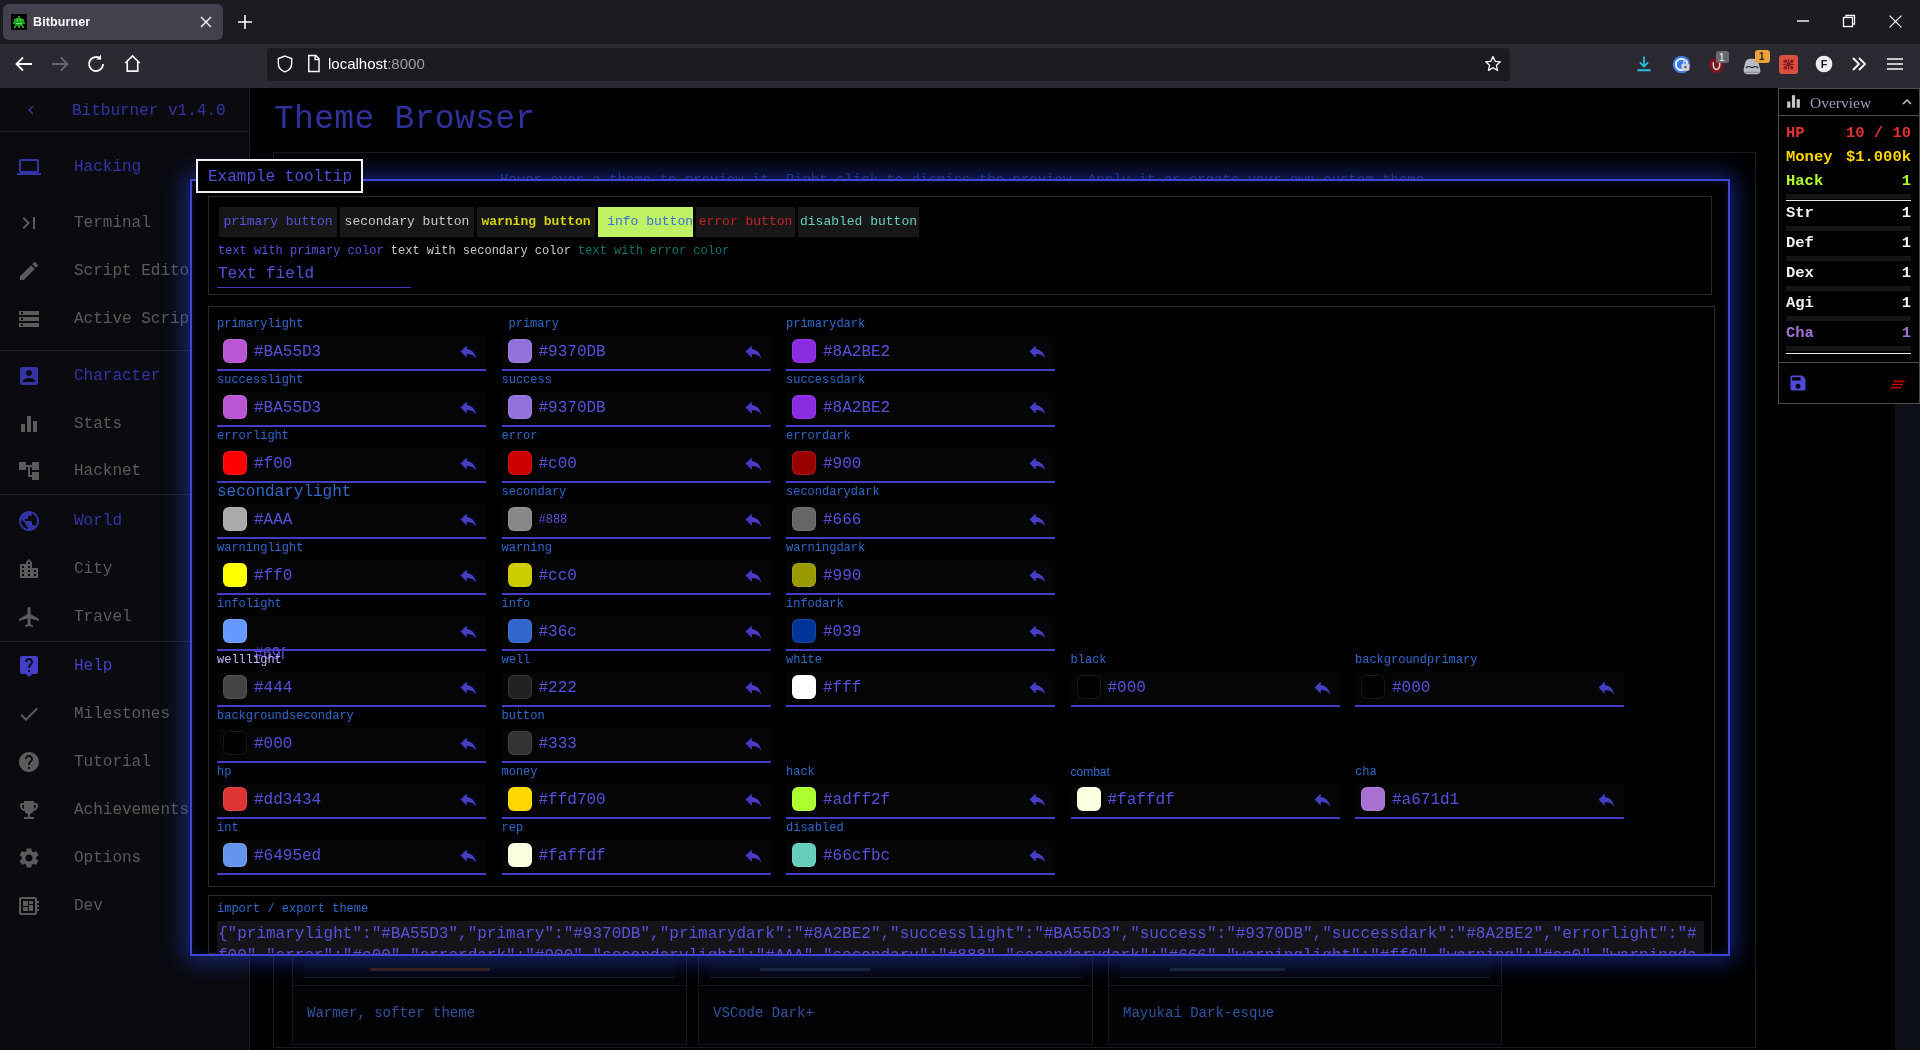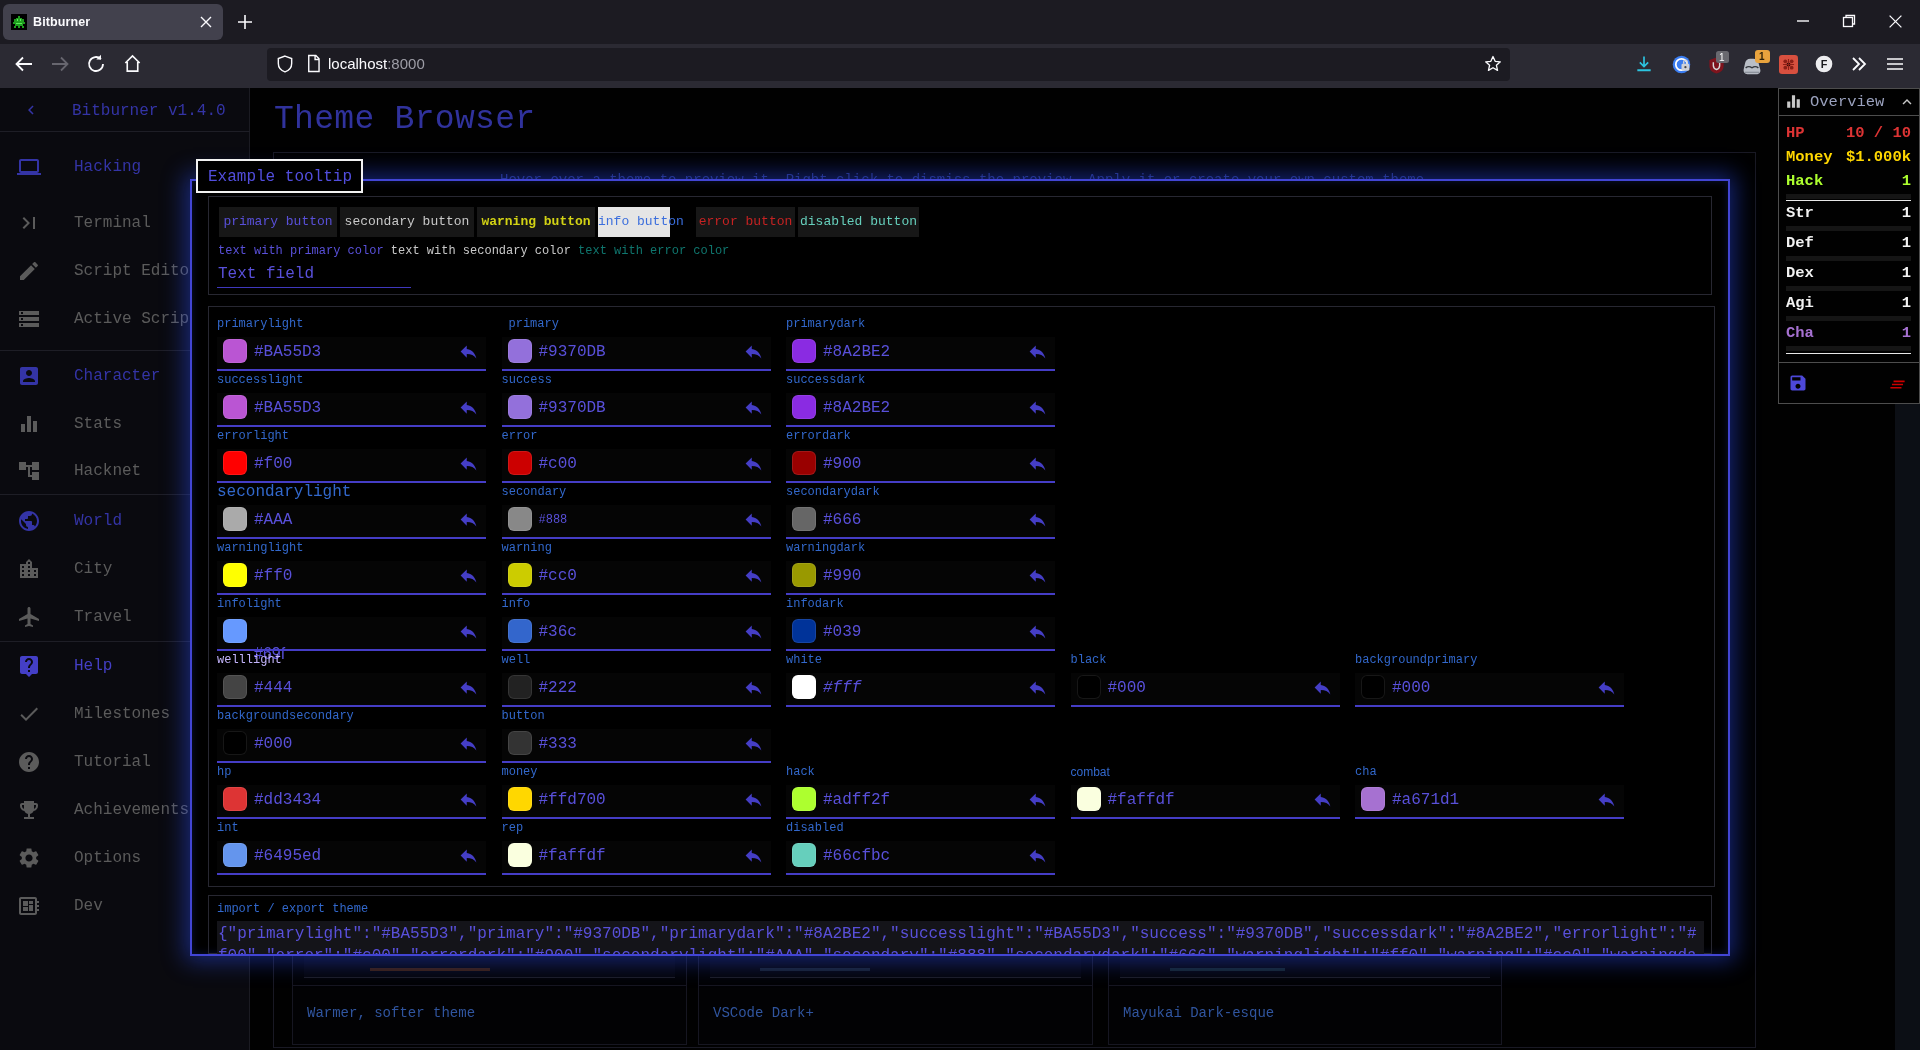--- a/index.html
+++ b/index.html
@@ -198,21 +198,21 @@
 <div style="position:absolute;left:1120px;top:810px;width:370px;height:168px;background:#05050a;border-bottom:1px solid #1c1c26"></div>
 <div style="position:absolute;left:1108px;top:985px;width:394px;height:1px;background:#161621"></div>
 <div style="position:absolute;left:1123px;top:1005px;font-family:'Liberation Mono',monospace;font-size:14px;line-height:16px;color:#30559f;white-space:pre;">Mayukai Dark-esque</div>
 <div style="position:absolute;left:370px;top:968px;width:120px;height:3px;background:#3a1d0b"></div>
 <div style="position:absolute;left:760px;top:968px;width:110px;height:3px;background:#17202c"></div>
 <div style="position:absolute;left:1170px;top:968px;width:115px;height:3px;background:#14242a"></div>
 <div style="position:absolute;left:1778px;top:88px;width:142px;height:316px;background:#010101;border:1px solid #4d4d4d"></div>
 <svg style="position:absolute;left:1784px;top:92px" width="19" height="19" viewBox="0 0 24 24">
     <path d="M10 20h4V4h-4v16zm-6 0h4v-8H4v8zM16 9v11h4V9h-4z" fill="#c8c8c8"></path>
   </svg>
-<div style="position:absolute;left:1810px;top:94px;font-family:Liberation Mono, monospace;font-size:15.5px;line-height:17.5px;color:#9aa1bd;white-space:pre;">Overview</div>
+<div style="position:absolute;left:1810px;top:94px;font-family:Liberation Serif, serif;font-size:15.5px;line-height:17.5px;color:#9aa1bd;white-space:pre;">Overview</div>
 <svg style="position:absolute;left:1898px;top:93px" width="18" height="18" viewBox="0 0 24 24">
     <path d="M12 8l-6 6 1.41 1.41L12 10.83l4.59 4.58L18 14z" fill="#c8c8c8"></path>
   </svg>
 <div style="position:absolute;left:1778px;top:115px;width:142px;height:1px;background:#4d4d4d"></div>
 <div style="position:absolute;left:1786px;top:125px;font-family:'Liberation Mono',monospace;font-size:15.5px;line-height:17.5px;color:#dd3434;white-space:pre;font-weight:700">HP</div>
 <div style="position:absolute;left:1786px;top:125px;width:125px;text-align:right;font-family:'Liberation Mono',monospace;font-size:15.5px;line-height:17.5px;font-weight:700;color:#dd3434;white-space:pre">10 / 10</div>
 <div style="position:absolute;left:1786px;top:149px;font-family:'Liberation Mono',monospace;font-size:15.5px;line-height:17.5px;color:#ffd700;white-space:pre;font-weight:700">Money</div>
 <div style="position:absolute;left:1786px;top:149px;width:125px;text-align:right;font-family:'Liberation Mono',monospace;font-size:15.5px;line-height:17.5px;font-weight:700;color:#ffd700;white-space:pre">$1.000k</div>
 <div style="position:absolute;left:1786px;top:173px;font-family:'Liberation Mono',monospace;font-size:15.5px;line-height:17.5px;color:#adff2f;white-space:pre;font-weight:700">Hack</div>
 <div style="position:absolute;left:1786px;top:173px;width:125px;text-align:right;font-family:'Liberation Mono',monospace;font-size:15.5px;line-height:17.5px;font-weight:700;color:#adff2f;white-space:pre">1</div>
@@ -239,21 +239,21 @@
     <path d="M17 3H5c-1.11 0-2 .9-2 2v14c0 1.1.89 2 2 2h14c1.1 0 2-.9 2-2V7l-4-4zm-5 16c-1.66 0-3-1.34-3-3s1.34-3 3-3 3 1.34 3 3-1.34 3-3 3zm3-10H5V5h10v4z" fill="#4d48d8"></path>
   </svg>
 <svg style="position:absolute;left:1888px;top:375px" width="19" height="19" viewBox="0 0 24 24">
     <path d="M5 13h14v-2H5v2zm-2 4h14v-2H3v2zM7 7v2h14V7H7z" fill="#cc0000"></path>
   </svg>
 <div style="position:absolute;left:190px;top:179px;width:1540px;height:777px;background:#000;border:2px solid #4245d4;box-shadow:0 0 22px 5px rgba(42,75,240,.48), inset 0 0 9px rgba(45,80,255,.22)"></div>
 <div style="position:absolute;left:208px;top:196px;width:1504px;height:99px;border:1px solid #272731"></div>
 <div style="position:absolute;left:219px;top:207px;width:118px;height:30px;background:#171717;font-family:'Liberation Mono',monospace;font-size:13px;line-height:30px;text-align:center;color:#5950da;font-weight:400;white-space:pre">primary button</div>
 <div style="position:absolute;left:340px;top:207px;width:134px;height:30px;background:#171717;font-family:'Liberation Mono',monospace;font-size:13px;line-height:30px;text-align:center;color:#c9c9c9;font-weight:400;white-space:pre">secondary button</div>
 <div style="position:absolute;left:477px;top:207px;width:118px;height:30px;background:#171717;font-family:'Liberation Mono',monospace;font-size:13px;line-height:30px;text-align:center;color:#d3d314;font-weight:700;white-space:pre">warning button</div>
-<div style="position:absolute;left:598px;top:207px;width:72px;height:30px;background:#e5e5e5;font-family:'Liberation Mono',monospace;font-size:13px;line-height:30px;text-align:right;color:#3b6edd;font-weight:400;white-space:pre">info button</div>
+<div style="position:absolute;left:598px;top:207px;width:95px;height:30px;background:#bef264;font-family:'Liberation Mono',monospace;font-size:13px;line-height:30px;text-align:right;color:#3b6edd;font-weight:400;white-space:pre">info button</div>
 <div style="position:absolute;left:696px;top:207px;width:99px;height:30px;background:#171717;font-family:'Liberation Mono',monospace;font-size:13px;line-height:30px;text-align:center;color:#c62222;font-weight:400;white-space:pre">error button</div>
 <div style="position:absolute;left:798px;top:207px;width:121px;height:30px;background:#171717;font-family:'Liberation Mono',monospace;font-size:13px;line-height:30px;text-align:center;color:#66cfbc;font-weight:400;white-space:pre">disabled button</div>
 <div style="position:absolute;left:218px;top:244px;font-family:'Liberation Mono',monospace;font-size:12px;line-height:14px;white-space:pre"><span style="color:#5950da">text with primary color</span> <span style="color:#c9c9c9">text with secondary color</span> <span style="color:#0f766e">text with error color</span></div>
 <div style="position:absolute;left:218px;top:265px;font-family:'Liberation Mono',monospace;font-size:16px;line-height:18px;color:#5950da;white-space:pre;">Text field</div>
 <div style="position:absolute;left:217px;top:287px;width:194px;height:1px;background:#3f38bd"></div>
 <div style="position:absolute;left:208px;top:306px;width:1507px;height:581px;border:1px solid #272731"></div>
 <div style="position:absolute;left:217px;top:317px;font-family:'Liberation Mono',monospace;font-size:12px;line-height:14px;color:#3268cc;white-space:pre;">primarylight</div>
 <div style="position:absolute;left:217px;top:337px;width:269px;height:32px;background:rgba(255,255,255,0.02)"></div>
 <div style="position:absolute;left:223px;top:339px;width:24px;height:24px;background:#BA55D3;border-radius:6px;box-shadow:inset 0 0 0 1px rgba(255,255,255,0.09)"></div>
 <div style="position:absolute;left:254px;top:343px;font-family:'Liberation Mono',monospace;font-size:16px;line-height:18px;color:#5950da;white-space:pre;">#BA55D3</div>
@@ -409,21 +409,21 @@
 <div style="position:absolute;left:501.5px;top:673px;width:269px;height:32px;background:rgba(255,255,255,0.02)"></div>
 <div style="position:absolute;left:507.5px;top:675px;width:24px;height:24px;background:#222222;border-radius:6px;box-shadow:inset 0 0 0 1px rgba(255,255,255,0.09)"></div>
 <div style="position:absolute;left:538.5px;top:679px;font-family:'Liberation Mono',monospace;font-size:16px;line-height:18px;color:#5950da;white-space:pre;">#222</div>
 <svg style="position:absolute;left:742.5px;top:677px" width="21" height="21" viewBox="0 0 24 24">
     <path d="M10 9V5l-7 7 7 7v-4.1c5 0 8.5 1.6 11 5.1-1-5-4-10-11-11z" fill="#453ec6"></path>
   </svg>
 <div style="position:absolute;left:501.5px;top:705px;width:269px;height:1.5px;background:#453dc6"></div>
 <div style="position:absolute;left:786px;top:653px;font-family:'Liberation Mono',monospace;font-size:12px;line-height:14px;color:#3268cc;white-space:pre;">white</div>
 <div style="position:absolute;left:786px;top:673px;width:269px;height:32px;background:rgba(255,255,255,0.02)"></div>
 <div style="position:absolute;left:792px;top:675px;width:24px;height:24px;background:#ffffff;border-radius:6px;box-shadow:inset 0 0 0 1px rgba(255,255,255,0.09)"></div>
-<div style="position:absolute;left:823px;top:679px;font-family:'Liberation Mono',monospace;font-size:16px;line-height:18px;color:#5950da;white-space:pre;font-style:italic;">#fff</div>
+<div style="position:absolute;left:823px;top:679px;font-family:'Liberation Mono',monospace;font-size:16px;line-height:18px;color:#5950da;white-space:pre;">#fff</div>
 <svg style="position:absolute;left:1027px;top:677px" width="21" height="21" viewBox="0 0 24 24">
     <path d="M10 9V5l-7 7 7 7v-4.1c5 0 8.5 1.6 11 5.1-1-5-4-10-11-11z" fill="#453ec6"></path>
   </svg>
 <div style="position:absolute;left:786px;top:705px;width:269px;height:1.5px;background:#453dc6"></div>
 <div style="position:absolute;left:1070.5px;top:653px;font-family:'Liberation Mono',monospace;font-size:12px;line-height:14px;color:#3268cc;white-space:pre;">black</div>
 <div style="position:absolute;left:1070.5px;top:673px;width:269px;height:32px;background:rgba(255,255,255,0.02)"></div>
 <div style="position:absolute;left:1076.5px;top:675px;width:24px;height:24px;background:#000000;border-radius:6px;box-shadow:inset 0 0 0 1px rgba(255,255,255,0.09)"></div>
 <div style="position:absolute;left:1107.5px;top:679px;font-family:'Liberation Mono',monospace;font-size:16px;line-height:18px;color:#5950da;white-space:pre;">#000</div>
 <svg style="position:absolute;left:1311.5px;top:677px" width="21" height="21" viewBox="0 0 24 24">
     <path d="M10 9V5l-7 7 7 7v-4.1c5 0 8.5 1.6 11 5.1-1-5-4-10-11-11z" fill="#453ec6"></path>

